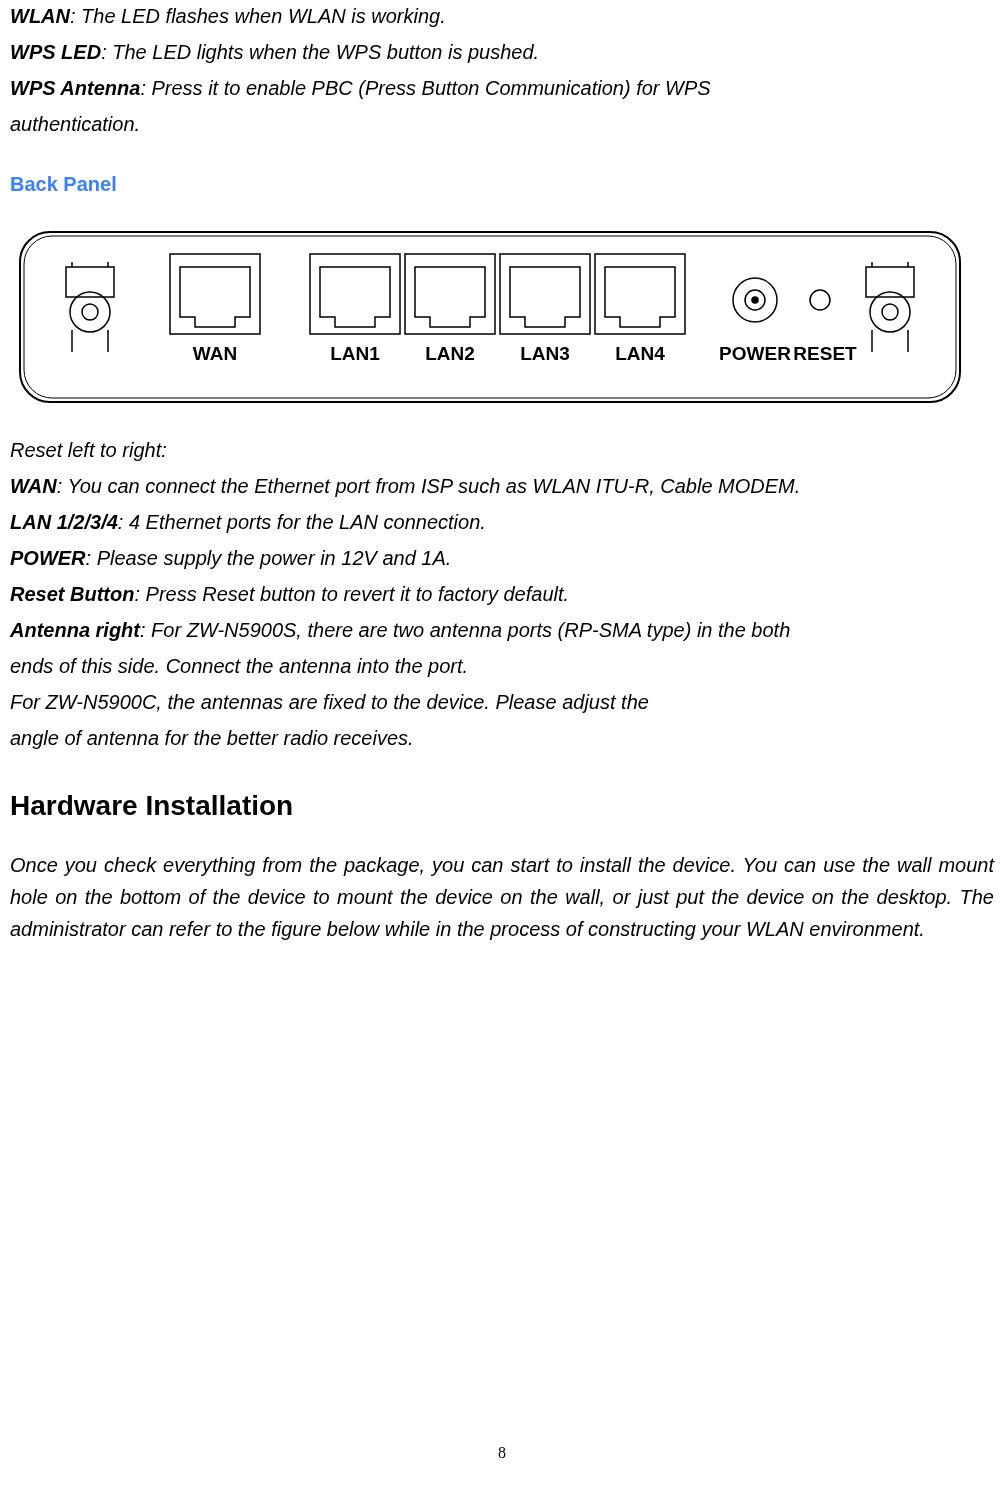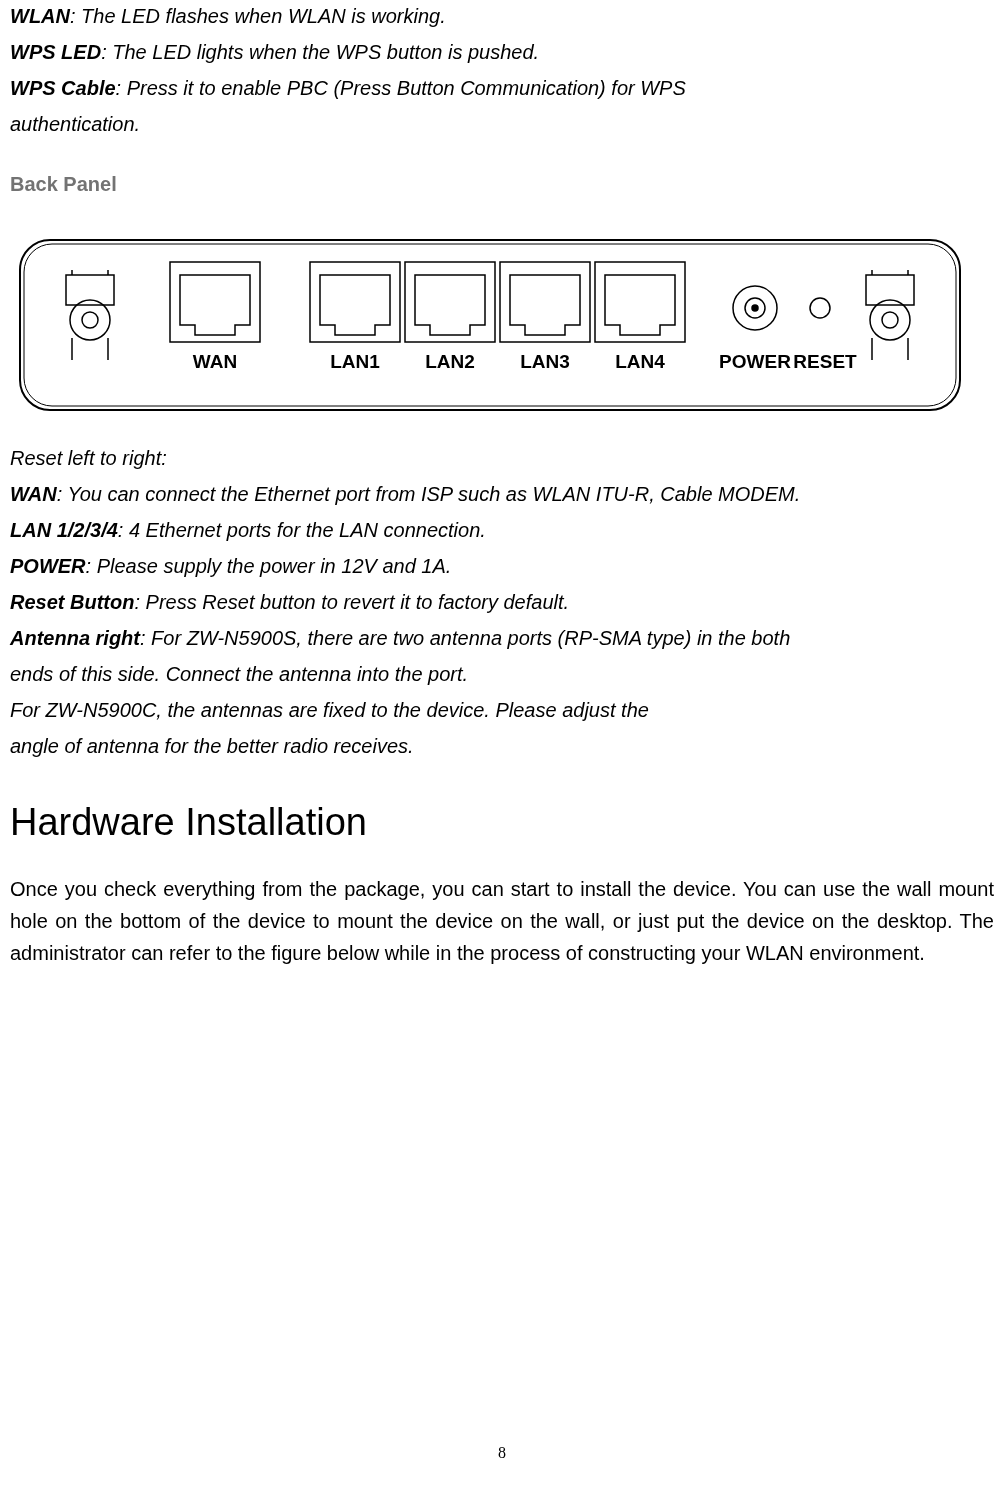--- a/index.html
+++ b/index.html
@@ -21,38 +21,39 @@
     .definition-line {
       margin: 0 0 4px 0;
       font-style: italic;
     }
     .definition-line .term {
       font-weight: bold;
     }
     .indented {
     }
     .section-heading {
-      color: #737373;
+      color: #3b82f6;
       font-weight: bold;
       margin-top: 28px;
-      margin-bottom: 20px;
+      margin-bottom: 12px;
       font-size: 20px;
     }
     .panel-image {
       margin: 8px 0 12px 0;
     }
     .big-heading {
-      font-size: 38px;
-      font-weight: normal;
+      font-size: 28px;
+      font-weight: bold;
       margin-top: 30px;
       margin-bottom: 20px;
     }
     .paragraph {
       text-align: justify;
       margin-top: 16px;
+      font-style: italic;
     }
     .page-number {
       position: absolute;
       bottom: 20px;
       left: 0;
       right: 0;
       text-align: center;
       font-size: 16px;
       font-family: 'Times New Roman', serif;
     }
@@ -65,21 +66,21 @@
 
 <div class="definition-line">
   <span class="term">WLAN</span><span>: The LED flashes when WLAN is working.</span>
 </div>
 
 <div class="definition-line">
   <span class="term">WPS LED</span><span>: The LED lights when the WPS button is pushed.</span>
 </div>
 
 <div class="definition-line">
-  <span class="term">WPS Cable</span><span>: Press it to enable PBC (Press Button Communication) for WPS</span>
+  <span class="term">WPS Antenna</span><span>: Press it to enable PBC (Press Button Communication) for WPS</span>
 </div>
 <div class="definition-line indented">authentication.</div>
 
 <div class="section-heading">Back Panel</div>
 
 <div class="panel-image">
   <svg width="960" height="210" viewBox="0 0 960 210">
 
     <rect x="10" y="20" width="940" height="170" rx="30" ry="30" fill="none" stroke="#000" stroke-width="2"></rect>
     <rect x="14" y="24" width="932" height="162" rx="28" ry="28" fill="none" stroke="#000" stroke-width="1"></rect>

